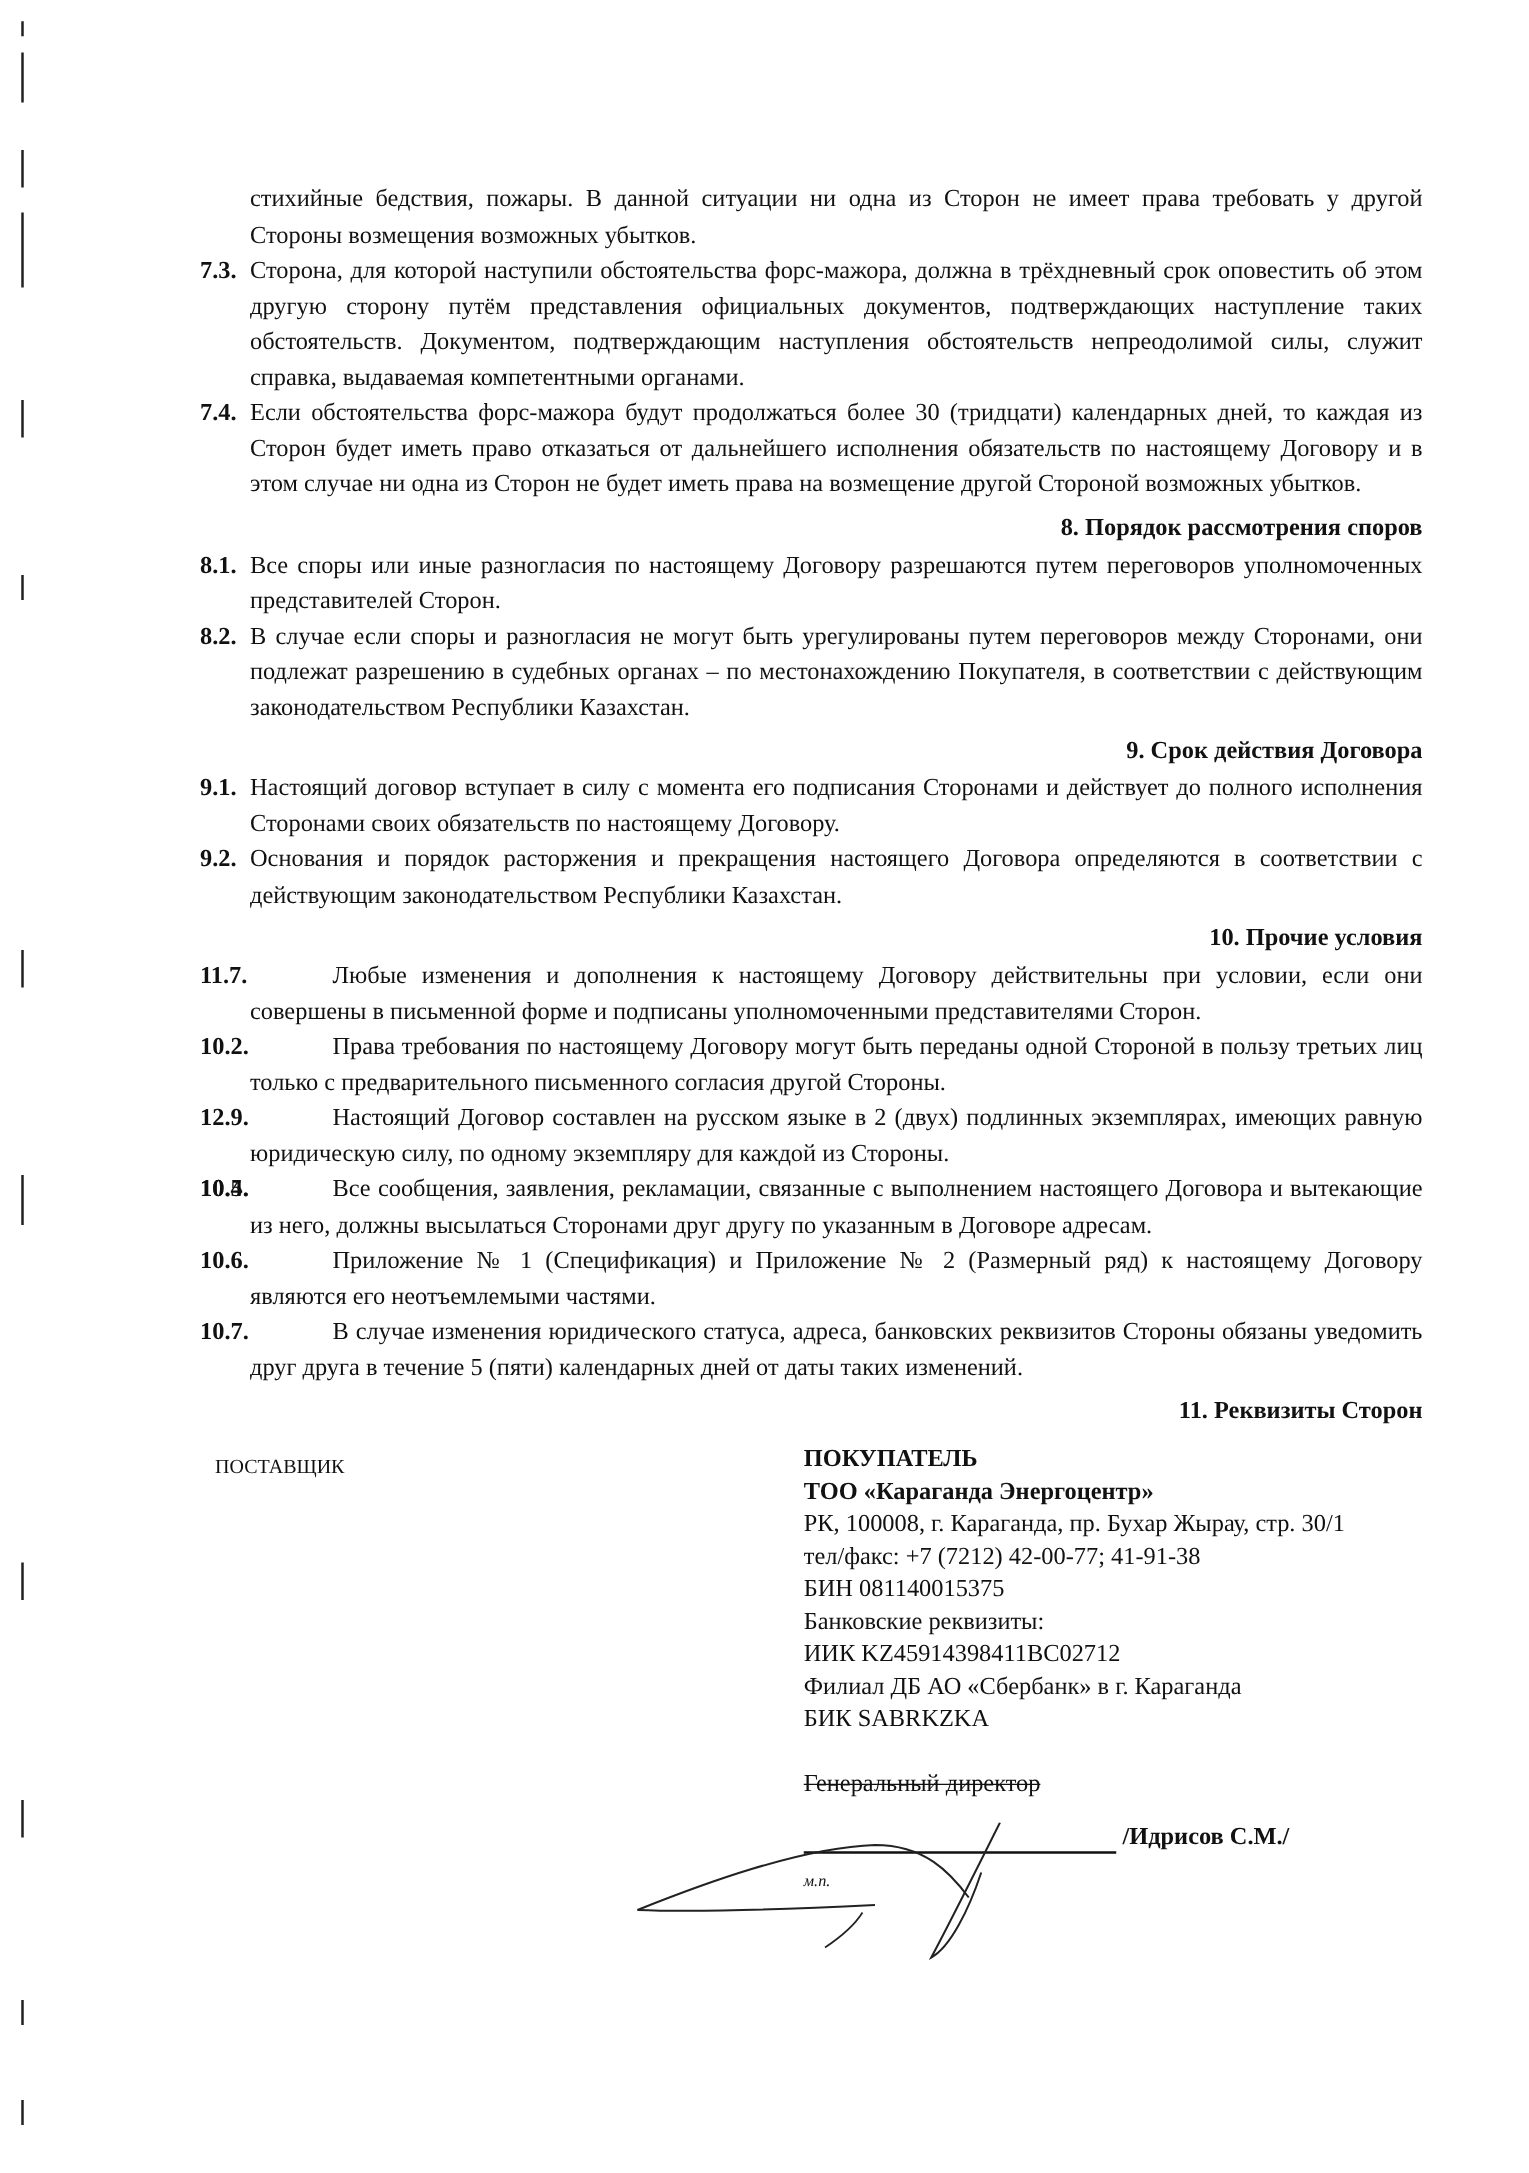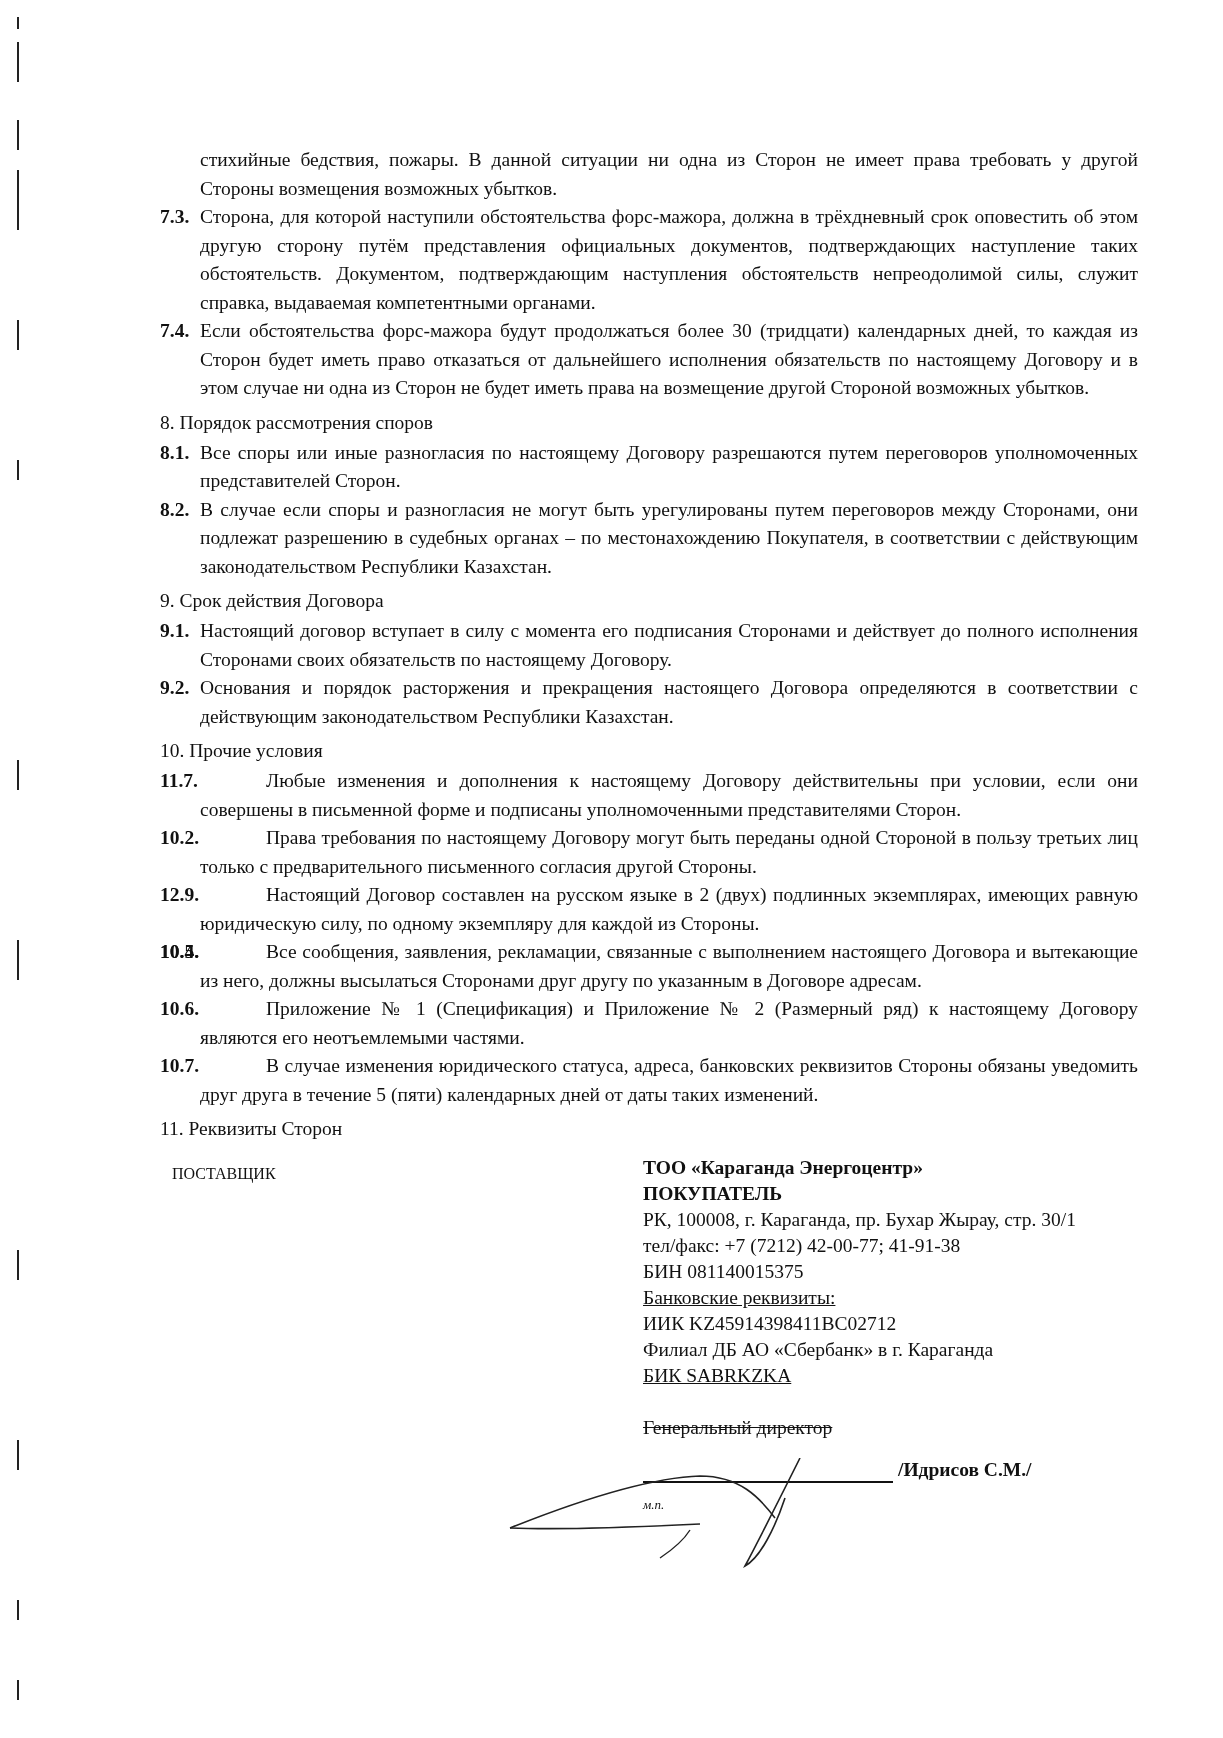--- a/index.html
+++ b/index.html
@@ -9,26 +9,26 @@
       color: #111; font-size: 19.5px;
     }
     .page { position: absolute; left: 0; top: 0; width: 1223px; height: 1738px; }
     .scan-mark { position: absolute; background: #222; width: 2px; }
     .content { position: absolute; left: 160px; top: 146px; width: 978px; }
     .para { position: relative; padding-left: 40px; text-align: justify; line-height: 28.5px; margin: 0; }
     .para .num { position: absolute; left: 0; top: 0; font-weight: bold; }
     .para.p10 { padding-left: 40px; text-indent: 66px; }
     .para.p10 .num { text-indent: 0; }
     .plain { padding-left: 40px; text-align: justify; line-height: 28.5px; margin: 0; }
-    .heading { text-align: left; font-weight: normal; line-height: 28px; margin: 6px 0 2px 0; }
+    .heading { text-align: right; font-weight: bold; line-height: 28px; margin: 6px 0 2px 0; }
     .req { position: relative; height: 390px; margin-top: 6px; }
     .supplier { position: absolute; left: 12px; top: 16px; font-weight: normal; font-size: 16px; }
     .buyer { position: absolute; left: 483px; top: 6px; line-height: 26px; }
     .buyer .b { font-weight: bold; }
-    .buyer .u { text-decoration: underline; }
+    .buyer .u { }
     .sig-title { position: absolute; left: 483px; top: 268px; font-weight: normal; text-decoration: line-through; }
     .sig-line { position: absolute; left: 483px; top: 322px; width: 250px; border-bottom: 2px solid #111; height: 10px; }
     .sig-name { position: absolute; left: 738px; top: 310px; font-weight: bold; }
     .stamp { position: absolute; left: 483px; top: 348px; font-style: italic; font-size: 13px; }
     .signature { position: absolute; left: 500px; top: 1458px; width: 330px; height: 120px; }
   </style>
 </head>
 <body>
 
 <div class="page">
@@ -105,22 +105,22 @@
     <div class="para p10">
       <span class="num">10.7.</span>
       <span>В случае изменения юридического статуса, адреса, банковских реквизитов Стороны обязаны уведомить друг друга в течение 5 (пяти) календарных дней от даты таких изменений.</span>
     </div>
 
     <div class="heading">11. Реквизиты Сторон</div>
 
     <div class="req">
       <div class="supplier">ПОСТАВЩИК</div>
       <div class="buyer">
+        <div class="b">ПОКУПАТЕЛЬ</div>
         <div class="b">ТОО «Караганда Энергоцентр»</div>
-        <div class="b">ПОКУПАТЕЛЬ</div>
         <div>РК, 100008, г. Караганда, пр. Бухар Жырау, стр. 30/1</div>
         <div>тел/факс: +7 (7212) 42-00-77; 41-91-38</div>
         <div>БИН 081140015375</div>
         <div class="u">Банковские реквизиты:</div>
         <div>ИИК KZ45914398411BC02712</div>
         <div>Филиал ДБ АО «Сбербанк» в г. Караганда</div>
         <div class="u">БИК  SABRKZKA</div>
       </div>
       <div class="sig-title">Генеральный директор</div>
       <div class="sig-line"></div>

